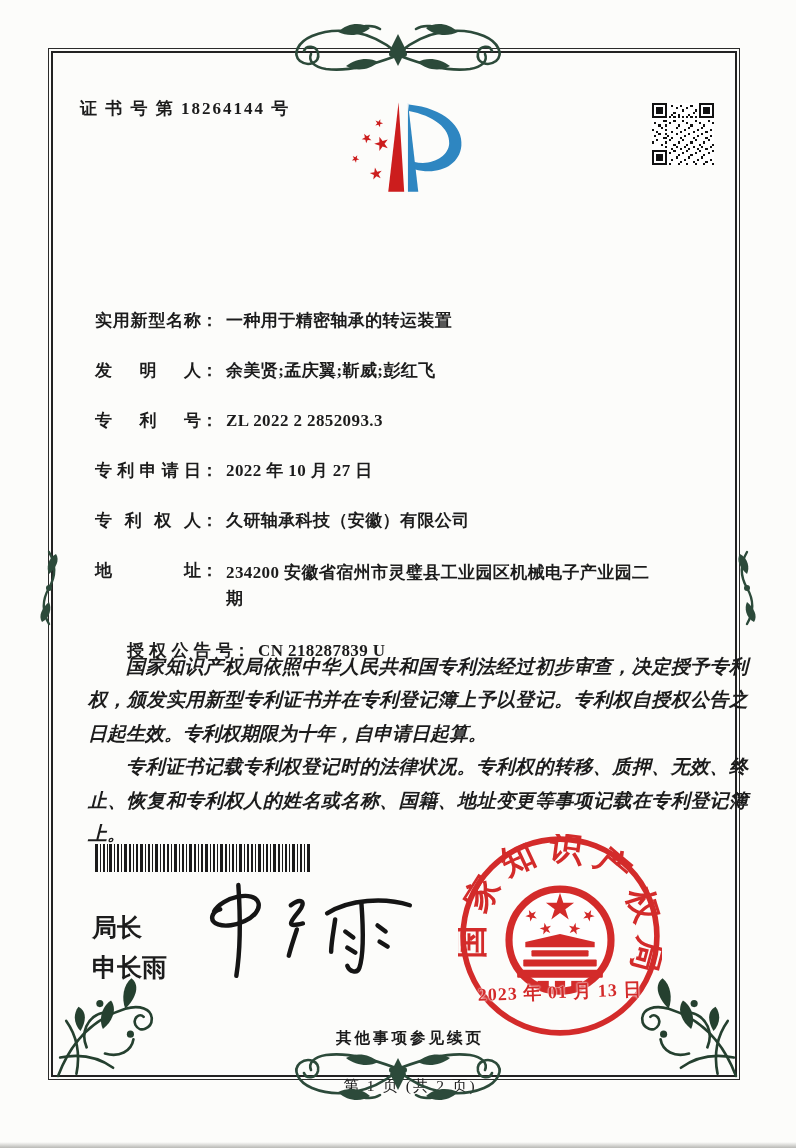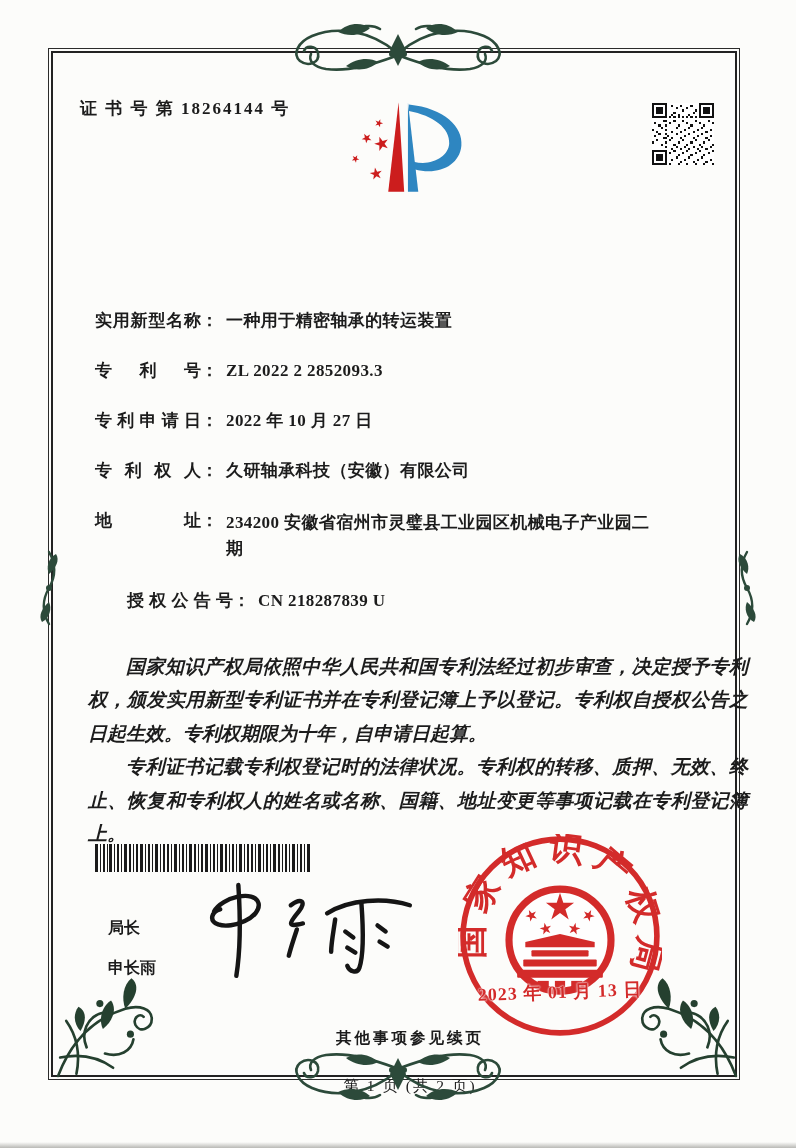--- a/index.html
+++ b/index.html
@@ -38,21 +38,21 @@
   .f-value.addr{display:inline-block;width:430px;white-space:normal;line-height:26px;}
   .grant-row{display:flex;margin-top:2px;}
   .pair{white-space:nowrap;}
   .pair2{margin-left:32px;}
   
   .body-text{position:absolute;left:88px;top:650px;right:72px;
     font-size:19px;line-height:1.76;font-weight:600;text-align:justify;font-style:italic;}
   .body-text p{margin:0;text-indent:2em;}
   
   .barcode{position:absolute;left:95px;top:844px;}
-  .officer{position:absolute;left:108px;top:908px;font-size:16px;font-weight:700;line-height:40px;}
+  .officer{position:absolute;left:92px;top:908px;font-size:25px;font-weight:700;line-height:40px;}
   .signature{position:absolute;left:198px;top:874px;}
   .seal-wrap{position:absolute;left:458px;top:834px;width:204px;height:204px;z-index:4;opacity:.94;}
   .seal-date{position:absolute;left:-14px;top:146px;width:232px;text-align:center;
     color:#d11e1e;font-size:18px;font-weight:700;letter-spacing:1px;transform:rotate(-2deg);
     text-shadow:0 0 2px #fff,0 0 2px #fff;}
   .page-no{position:absolute;left:0;right:0;top:1076px;text-align:center;
     font-size:15.5px;font-weight:400;letter-spacing:2px;}
   .note{position:absolute;left:0;right:0;top:1028px;text-align:center;
     font-size:15.5px;font-weight:600;letter-spacing:3px;}
 </style>
@@ -166,20 +166,23 @@
       M9 26h1v1H9z M11 25h1v1h-1z M13 27h1v1h-1z M15 26h1v1h-1z M17 25h1v1h-1z M19 27h1v1h-1z M21 26h1v1h-1z M23 25h1v1h-1z M25 27h1v1h-1z M27 26h1v1h-1z
       M8 28h1v1H8z M12 28h1v1h-1z M16 28h1v1h-1z M20 28h1v1h-1z M24 28h1v1h-1z M28 28h1v1h-1z"></path>
     <path fill="#fff" d="M1 1h5v5H1z M23 1h5v5h-5z M1 23h5v5H1z"></path>
     <path fill="#111" d="M2 2h3v3H2z M24 2h3v3h-3z M2 24h3v3H2z"></path>
   </svg>
 
 
   <div class="fields">
     <div class="row">
       <span class="f-label">实用新型名称</span><span class="colon">：</span><span class="f-value">一种用于精密轴承的转运装置</span>
+    </div>
+    <div class="row">
+      <span class="f-label">发明人</span><span class="colon">：</span><span class="f-value">余美贤;孟庆翼;靳威;彭红飞</span>
     </div>
     <div class="row">
       <span class="f-label">专利号</span><span class="colon">：</span><span class="f-value">ZL 2022 2 2852093.3</span>
     </div>
     <div class="row">
       <span class="f-label">专利申请日</span><span class="colon">：</span><span class="f-value">2022 年 10 月 27 日</span>
     </div>
     <div class="row">
       <span class="f-label">专利权人</span><span class="colon">：</span><span class="f-value">久研轴承科技（安徽）有限公司</span>
     </div>

